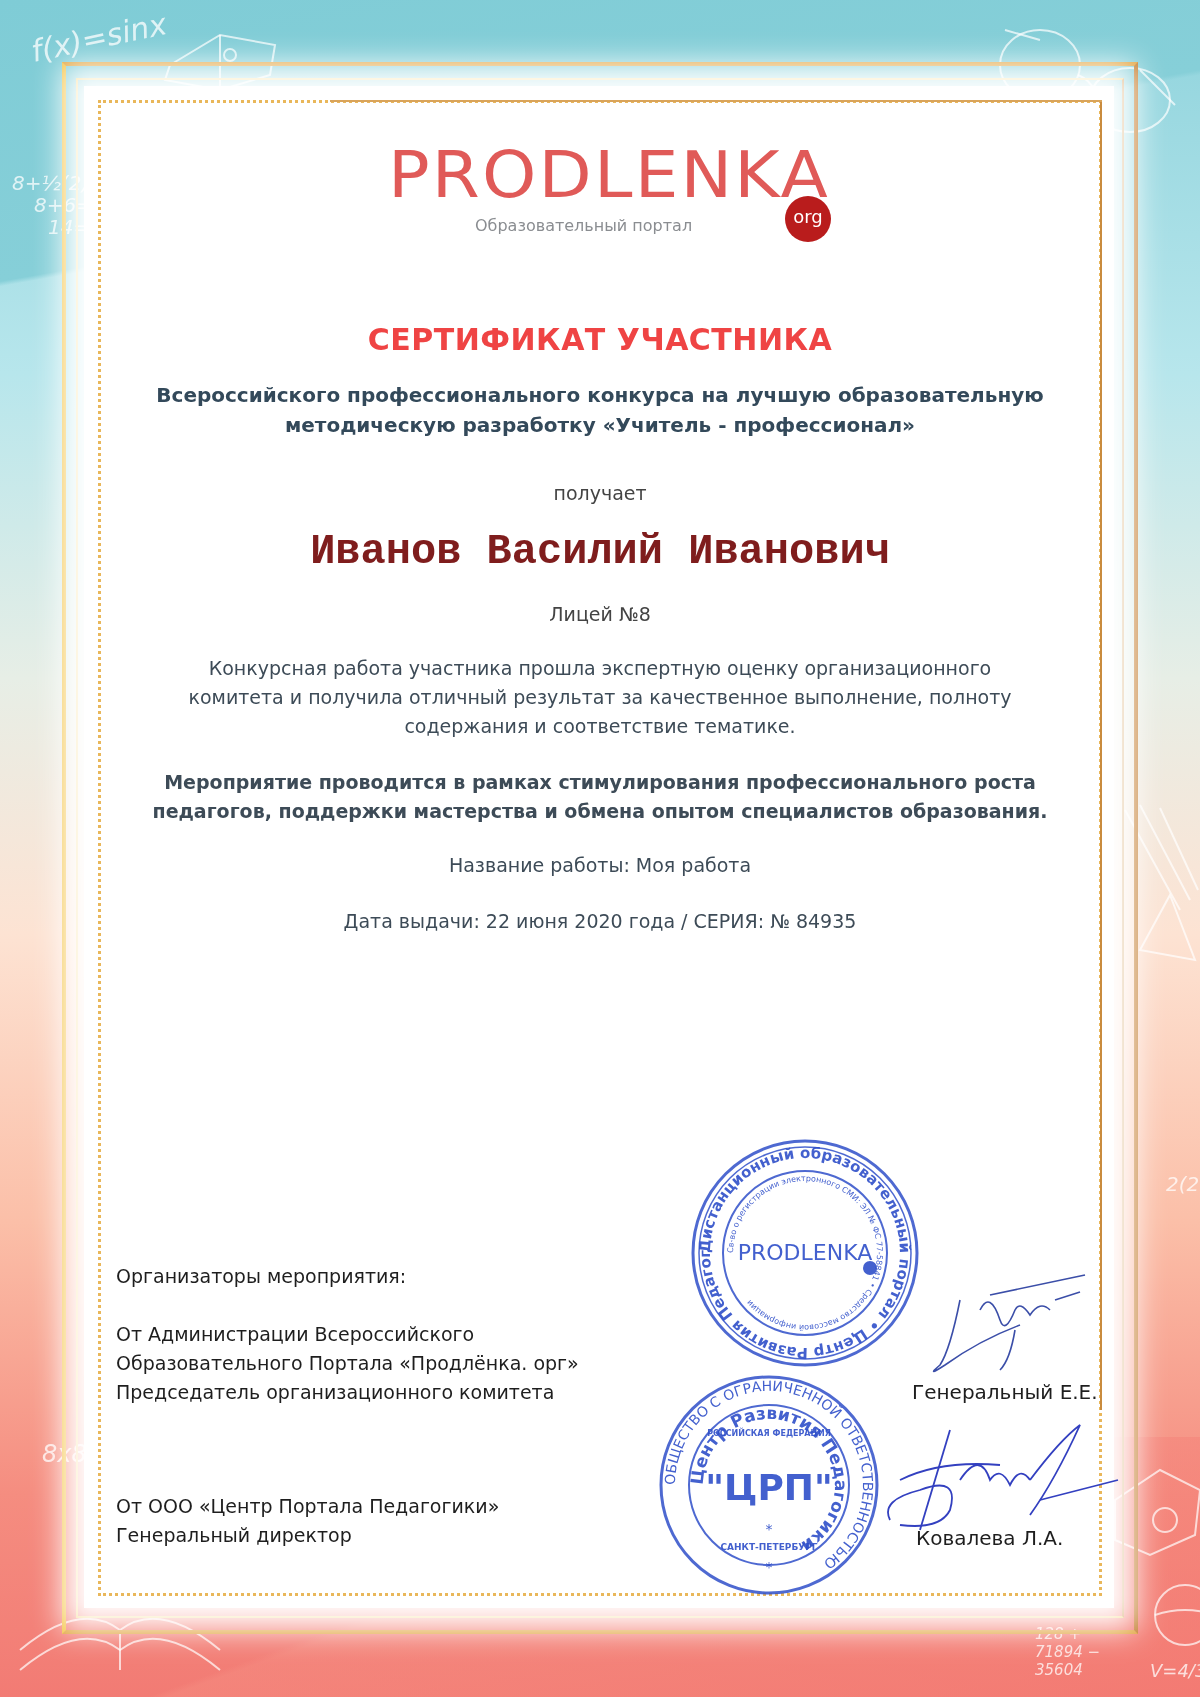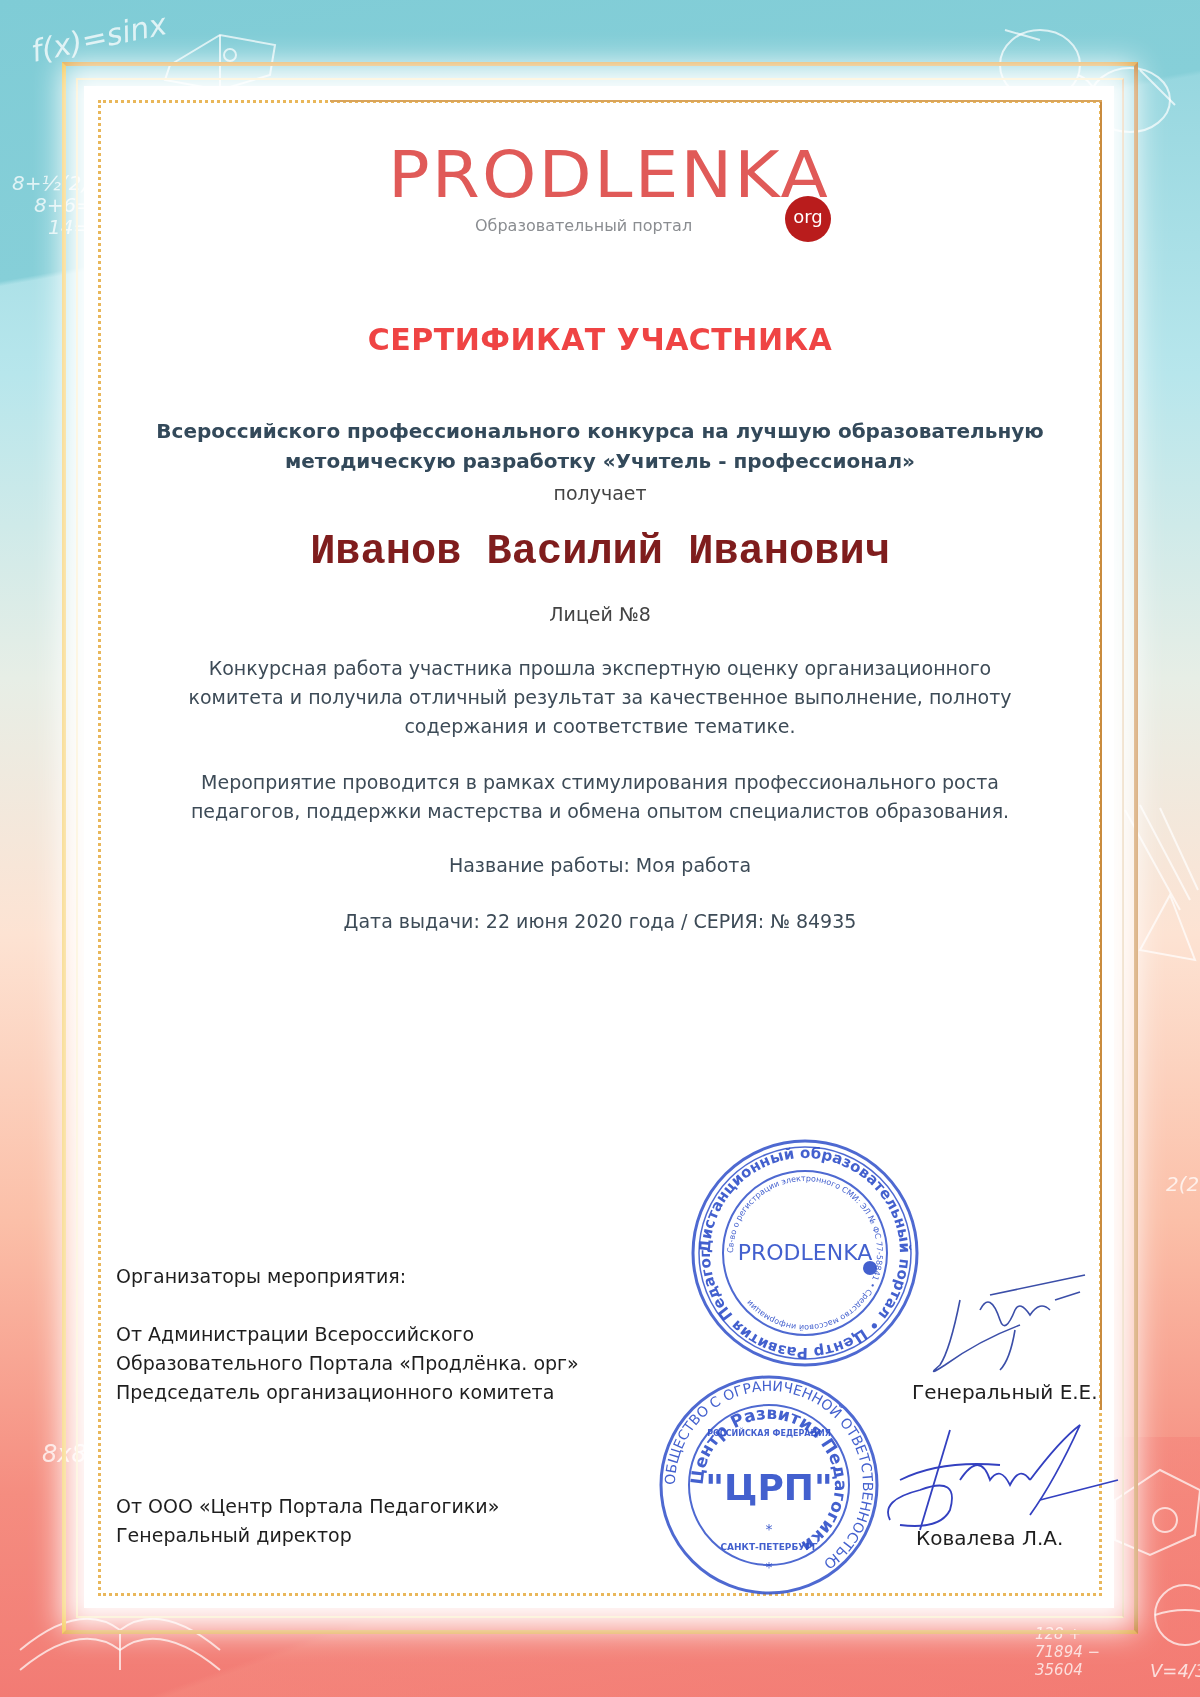--- a/index.html
+++ b/index.html
@@ -59,26 +59,26 @@
     position: absolute; left: 95px; top: 88px; font-size: 16px; color: #8a8d91;
   }
   .logo-org {
     position: absolute; left: 405px; top: 68px; width: 46px; height: 46px; border-radius: 50%;
     background: #b91c1c; color: #fff; font-size: 18px; text-align: center; line-height: 42px;
   }
 
   
   .center { position: absolute; left: 120px; width: 960px; text-align: center; color: #34495a; }
   .title { top: 322px; font-size: 30px; font-weight: bold; letter-spacing: 0.5px; color: #ef4444; }
-  .subtitle { top: 416px; font-size: 20px; font-weight: bold; line-height: 30px; color: #33495a; }
+  .subtitle { top: 380px; font-size: 20px; font-weight: bold; line-height: 30px; color: #33495a; }
   .receives { top: 482px; font-size: 19px; color: #444; }
   .recipient { top: 528px; font-size: 42px; font-weight: bold; color: #7f1d1d; font-family: Liberation Mono, monospace; }
   .institution { top: 603px; font-size: 19px; color: #444; }
   .para1 { top: 654px; font-size: 19px; line-height: 29px; color: #3d4b57; }
-  .para2 { top: 768px; font-size: 19px; line-height: 29px; color: #3d4b57; }
+  .para2 { top: 768px; font-size: 19px; line-height: 29px; color: #3d4b57; font-weight: bold; }
   .worktitle { top: 854px; font-size: 19px; color: #3d4b57; }
   .issue { top: 910px; font-size: 19px; color: #3d4b57; }
 
   
   .footer-text { position: absolute; left: 116px; color: #1e1e1e; font-family: "DejaVu Sans", sans-serif; font-size: 19px; line-height: 29px; }
   .org-heading { top: 1262px; }
   .org1 { top: 1320px; }
   .org2 { top: 1492px; }
   .sig-name { position: absolute; font-size: 20px; color: #1e1e1e; }
   .sig-name-1 { left: 912px; top: 1380px; }

